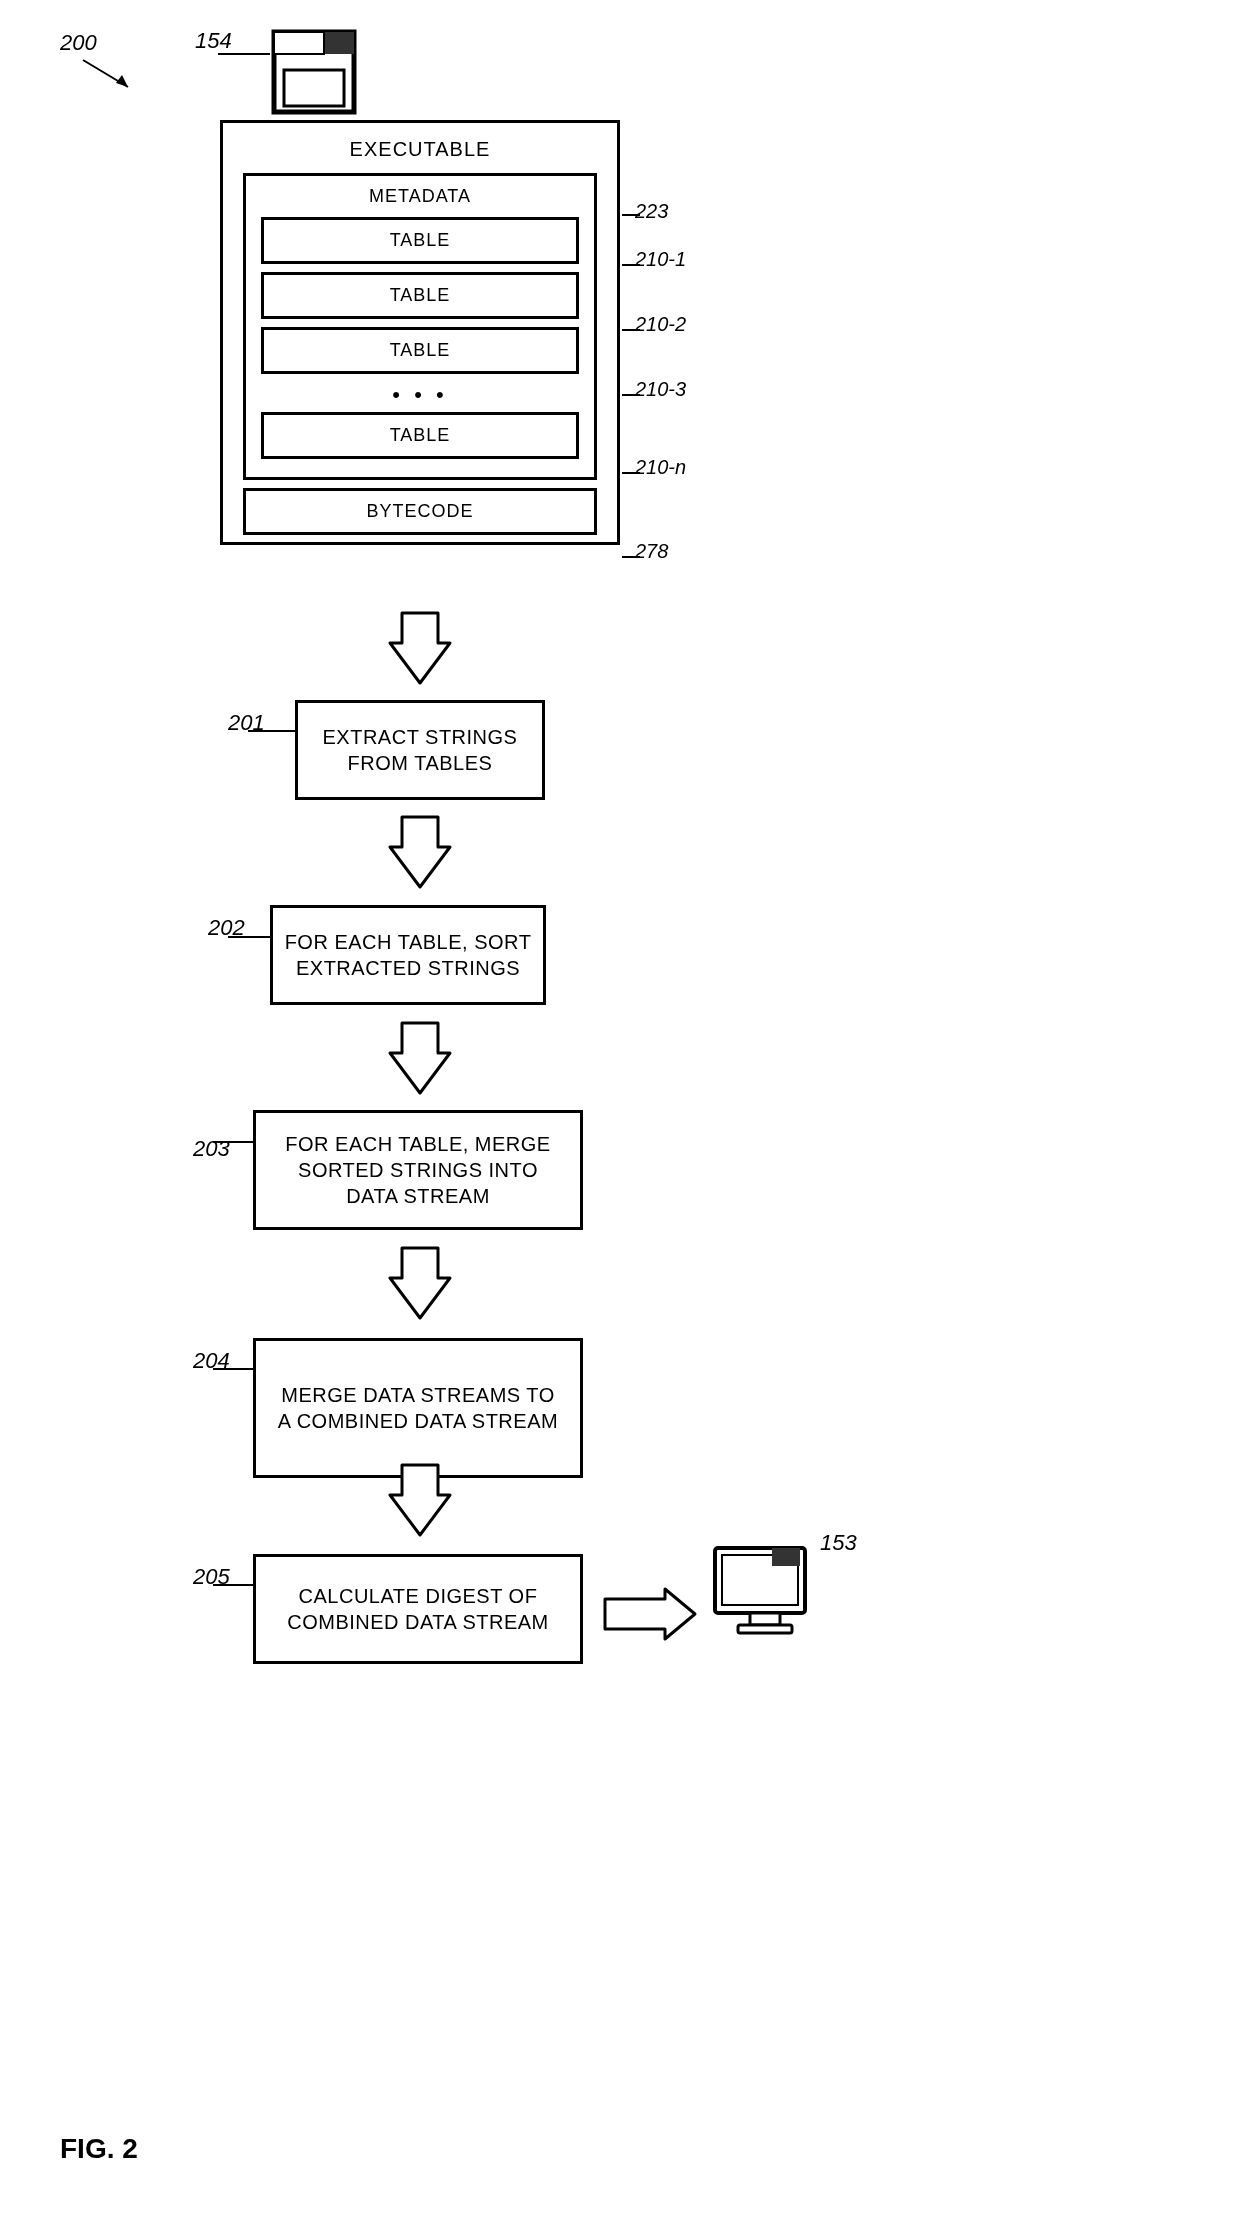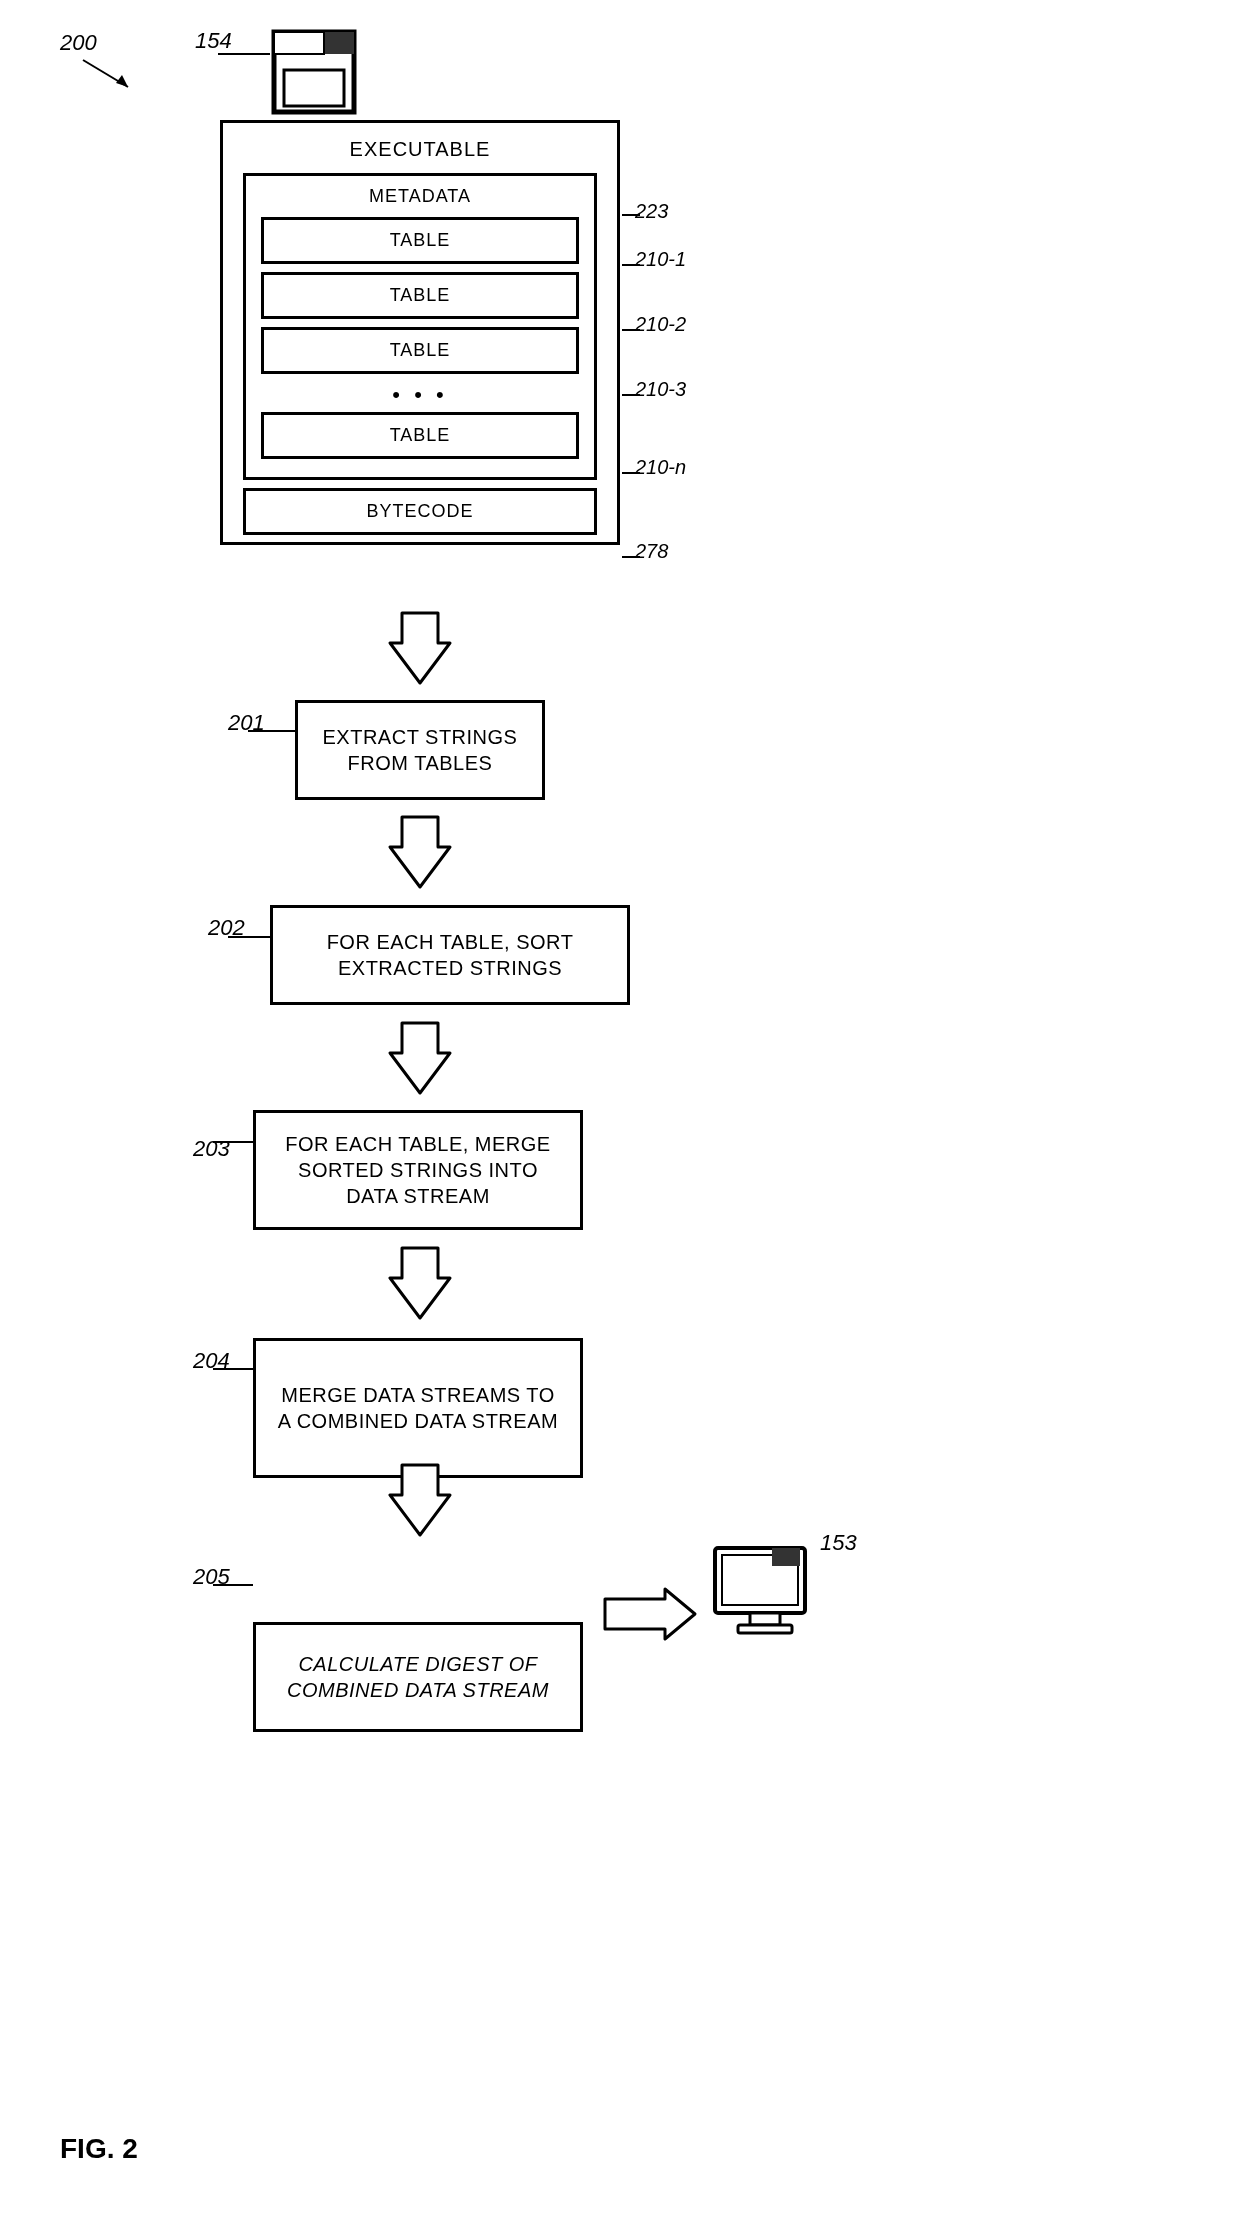--- a/index.html
+++ b/index.html
@@ -215,21 +215,21 @@
   </div>
   <div class="step-num" style="top:710px;left:228px;">201</div>
   <svg style="position:absolute;top:724px;left:248px;" width="50" height="14">
     <line x1="48" y1="7" x2="0" y2="7" stroke="#000" stroke-width="2"></line>
   </svg>
 
   <svg style="position:absolute;top:812px;left:380px;" width="80" height="80">
     <polygon points="40,75 10,35 22,35 22,5 58,5 58,35 70,35" fill="white" stroke="black" stroke-width="3" stroke-linejoin="round"></polygon>
   </svg>
 
-  <div style="position:absolute;top:905px;left:270px;width:360px;height:100px;" class="flow-box">
+  <div style="position:absolute;top:905px;left:270px;width:276px;height:100px;" class="flow-box">
     <span>FOR EACH TABLE, SORT<br>EXTRACTED STRINGS</span>
   </div>
   <div class="step-num" style="top:915px;left:208px;">202</div>
   <svg style="position:absolute;top:930px;left:228px;" width="44" height="14">
     <line x1="42" y1="7" x2="0" y2="7" stroke="#000" stroke-width="2"></line>
   </svg>
 
   <svg style="position:absolute;top:1018px;left:380px;" width="80" height="80">
     <polygon points="40,75 10,35 22,35 22,5 58,5 58,35 70,35" fill="white" stroke="black" stroke-width="3" stroke-linejoin="round"></polygon>
   </svg>
@@ -251,21 +251,21 @@
   </div>
   <div class="step-num" style="top:1348px;left:193px;">204</div>
   <svg style="position:absolute;top:1362px;left:213px;" width="42" height="14">
     <line x1="40" y1="7" x2="0" y2="7" stroke="#000" stroke-width="2"></line>
   </svg>
 
   <svg style="position:absolute;top:1460px;left:380px;" width="80" height="80">
     <polygon points="40,75 10,35 22,35 22,5 58,5 58,35 70,35" fill="white" stroke="black" stroke-width="3" stroke-linejoin="round"></polygon>
   </svg>
 
-  <div style="position:absolute;top:1622px;left:253px;width:330px;height:110px;font-style:italic;" class="flow-box">
+  <div style="position:absolute;top:1554px;left:253px;width:330px;height:110px;" class="flow-box">
     <span style="padding:5px;">CALCULATE DIGEST OF<br>COMBINED DATA STREAM</span>
   </div>
   <div class="step-num" style="top:1564px;left:193px;">205</div>
   <svg style="position:absolute;top:1578px;left:213px;" width="42" height="14">
     <line x1="40" y1="7" x2="0" y2="7" stroke="#000" stroke-width="2"></line>
   </svg>
 
   <svg style="position:absolute;top:1584px;left:600px;" width="100" height="60">
     <polygon points="5,15 65,15 65,5 95,30 65,55 65,45 5,45" fill="white" stroke="black" stroke-width="3" stroke-linejoin="round"></polygon>
   </svg>

